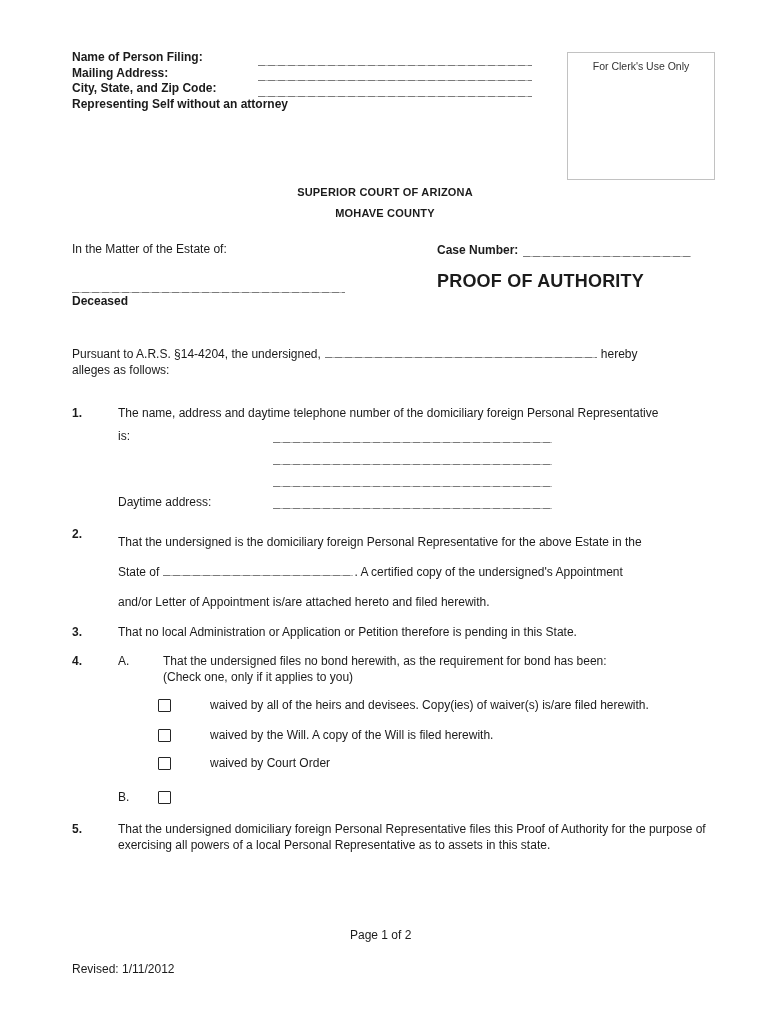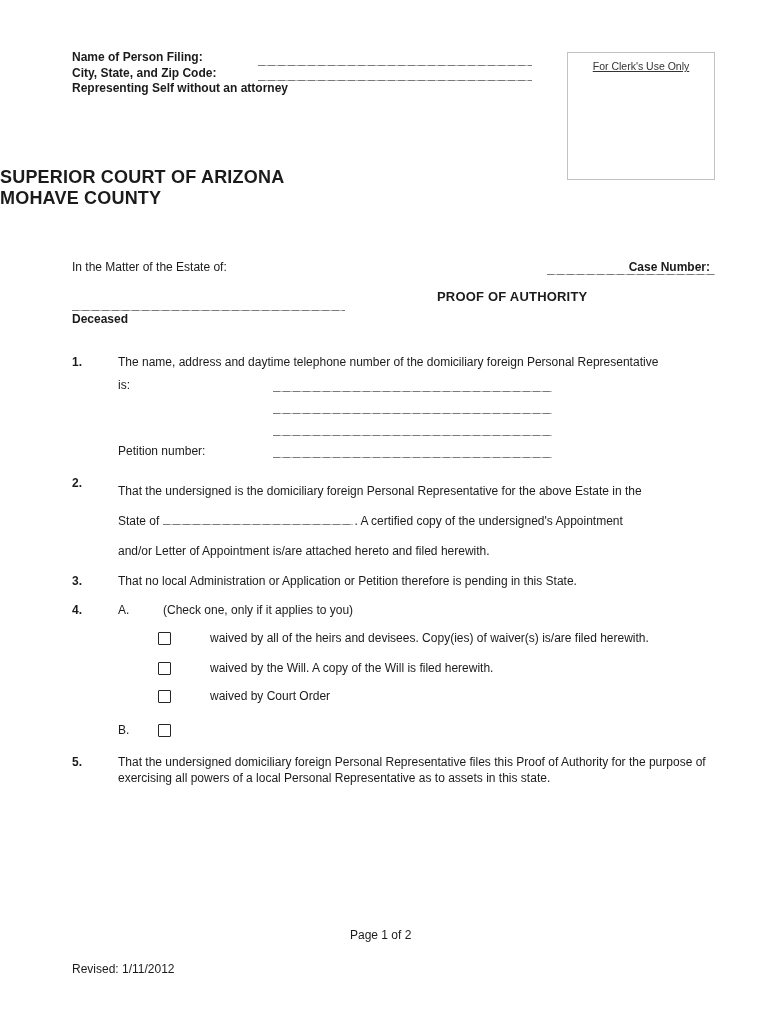--- a/index.html
+++ b/index.html
@@ -34,42 +34,42 @@
 
   .clerk-box {
     position:absolute; left:567px; top:52px;
     width:148px; height:128px;
     border:1px solid #c2c2c2;
     box-sizing:border-box;
     text-align:center;
     font-size:10.5px;
     padding-top:7px;
     color:#333;
-    text-decoration:underline;
   }
 
   
   .court-title {
     margin:70px -55px 0 -72px;
+    text-align:center;
     font-weight:bold;
-    font-size:18px;
+    font-size:11px;
     line-height:21px;
     letter-spacing:.2px;
   }
 
   
-  .caption { display:flex; margin-top:51px; }
+  .caption { display:flex; margin-top:18px; }
   .cap-left { width:365px; }
   .estate-line { display:block; width:273px; margin-top:24px; }
   .deceased { line-height:15px; margin-top:1px;font-weight:bold; }
   .cap-right { flex:1; }
-  .case-row { display:flex; align-items:flex-end; height:15px;flex-direction:column; }
+  .case-row { display:flex; align-items:flex-end; height:15px; }
   .case-label { font-weight:bold; margin-right:5px; }
   .case-line { width:168px; }
-  .doc-title { font-weight:bold; font-size:13px; margin-top:14px; letter-spacing:.2px; }
+  .doc-title { font-weight:bold; font-size:18px; margin-top:14px; letter-spacing:.2px; }
 
   
   .intro { margin-top:36px; line-height:15.5px; }
   .inline-blank { width:272px; margin:0 4px; }
 
   
   .item { display:flex; }
   .inum { width:46px; font-weight:bold; line-height:15px; }
   .ibody { flex:1; line-height:15px; }
 
@@ -113,20 +113,24 @@
 <body>
 
 <div class="page">
 
   <div>
     <div class="hdr-row">
       <span class="hdr-label">Name of Person Filing:</span>
       <span class="fill-line hdr-line"></span>
     </div>
     <div class="hdr-row">
+      <span class="hdr-label">Mailing Address:</span>
+      <span class="fill-line hdr-line"></span>
+    </div>
+    <div class="hdr-row">
       <span class="hdr-label">City, State, and Zip Code:</span>
       <span class="fill-line hdr-line"></span>
     </div>
     <div class="self-line">Representing Self without an attorney</div>
   </div>
 
   <div class="clerk-box">
     <span>For Clerk's Use Only</span>
   </div>
 
@@ -143,39 +147,45 @@
     </div>
     <div class="cap-right">
       <div class="case-row">
         <span class="case-label">Case Number:</span>
         <span class="fill-line case-line"></span>
       </div>
       <div class="doc-title">PROOF OF AUTHORITY</div>
     </div>
   </div>
 
+  <div class="intro">
+    <div>
+      <span>Pursuant to A.R.S. §14-4204, the undersigned,</span><span class="fill-line inline-blank"></span><span>hereby</span>
+    </div>
+    <div>alleges as follows:</div>
+  </div>
 
   <div class="item item-1">
     <div class="inum">1.</div>
     <div class="ibody">
       <div>The name, address and daytime telephone number of the domiciliary foreign Personal Representative</div>
       <div class="form-row">
         <span class="fr-label">is:</span>
         <span class="fill-line fr-line"></span>
       </div>
       <div class="form-row">
         <span class="fr-label"></span>
         <span class="fill-line fr-line"></span>
       </div>
       <div class="form-row">
         <span class="fr-label"></span>
         <span class="fill-line fr-line"></span>
       </div>
       <div class="form-row">
-        <span class="fr-label">Petition number:</span>
+        <span class="fr-label">Daytime address:</span>
         <span class="fill-line fr-line"></span>
       </div>
     </div>
   </div>
 
   <div class="item item-2">
     <div class="inum">2.</div>
     <div class="ibody">
       <div>That the undersigned is the domiciliary foreign Personal Representative for the above Estate in the</div>
       <div>
@@ -189,20 +199,21 @@
     <div class="inum">3.</div>
     <div class="ibody">That no local Administration or Application or Petition therefore is pending in this State.</div>
   </div>
 
   <div class="item item-4">
     <div class="inum">4.</div>
     <div class="ibody">
       <div class="sub">
         <div class="sub-label">A.</div>
         <div class="sub-text">
+          <div>That the undersigned files no bond herewith, as the requirement for bond has been:</div>
           <div>(Check one, only if it applies to you)</div>
         </div>
       </div>
 
       <div class="opt">
         <span class="checkbox"></span>
         <span class="opt-text">waived by all of the heirs and devisees.  Copy(ies) of waiver(s) is/are filed herewith.</span>
       </div>
       <div class="opt first">
         <span class="checkbox"></span>

